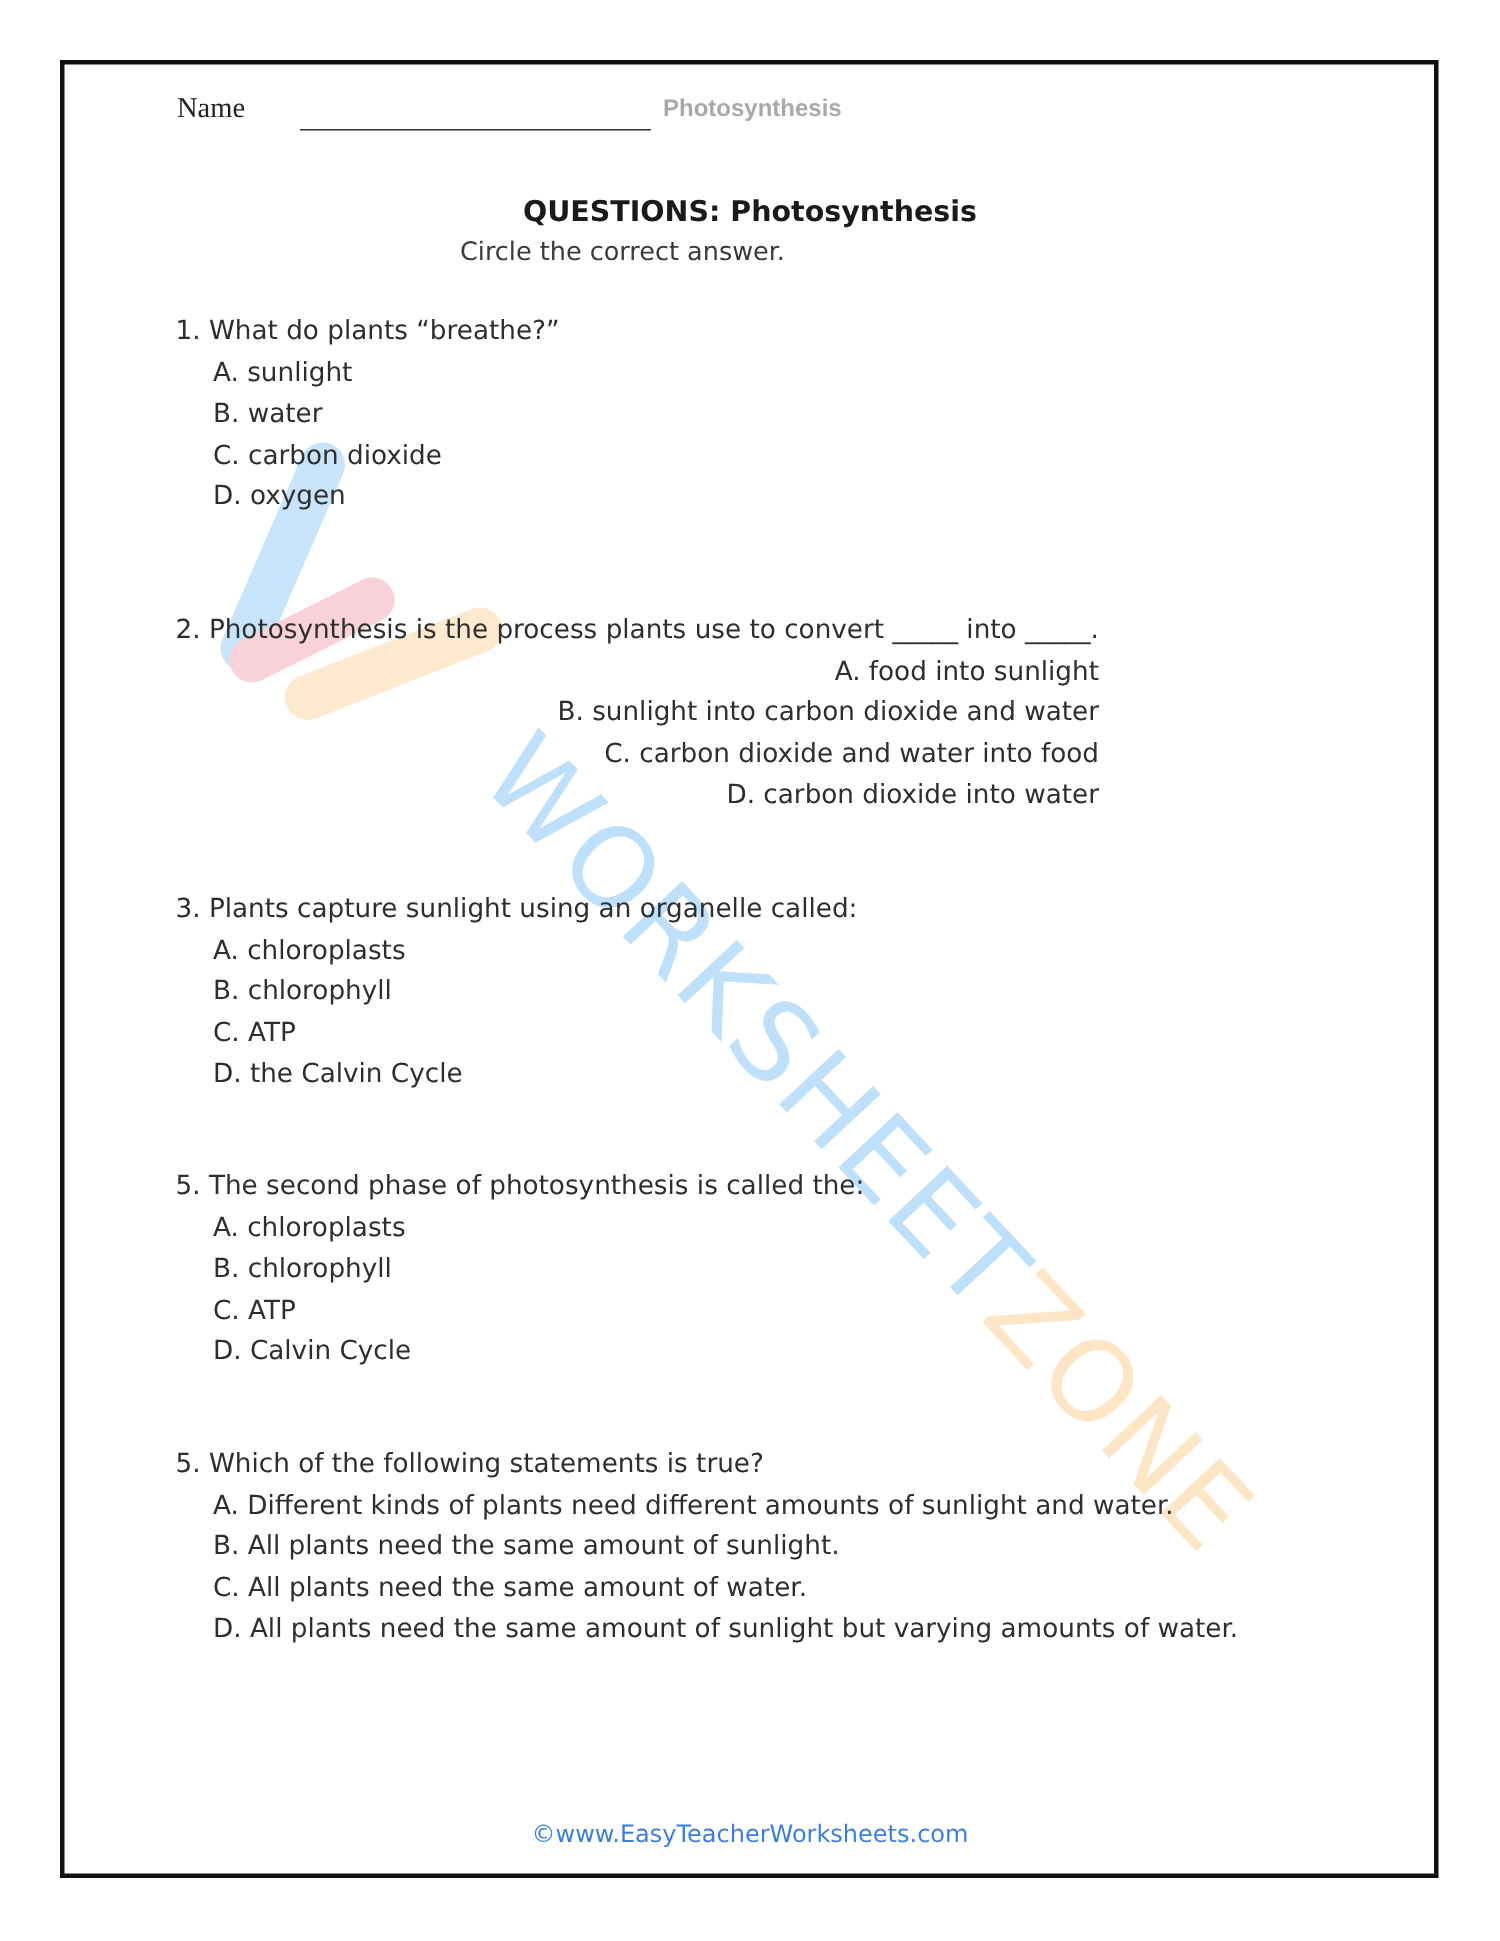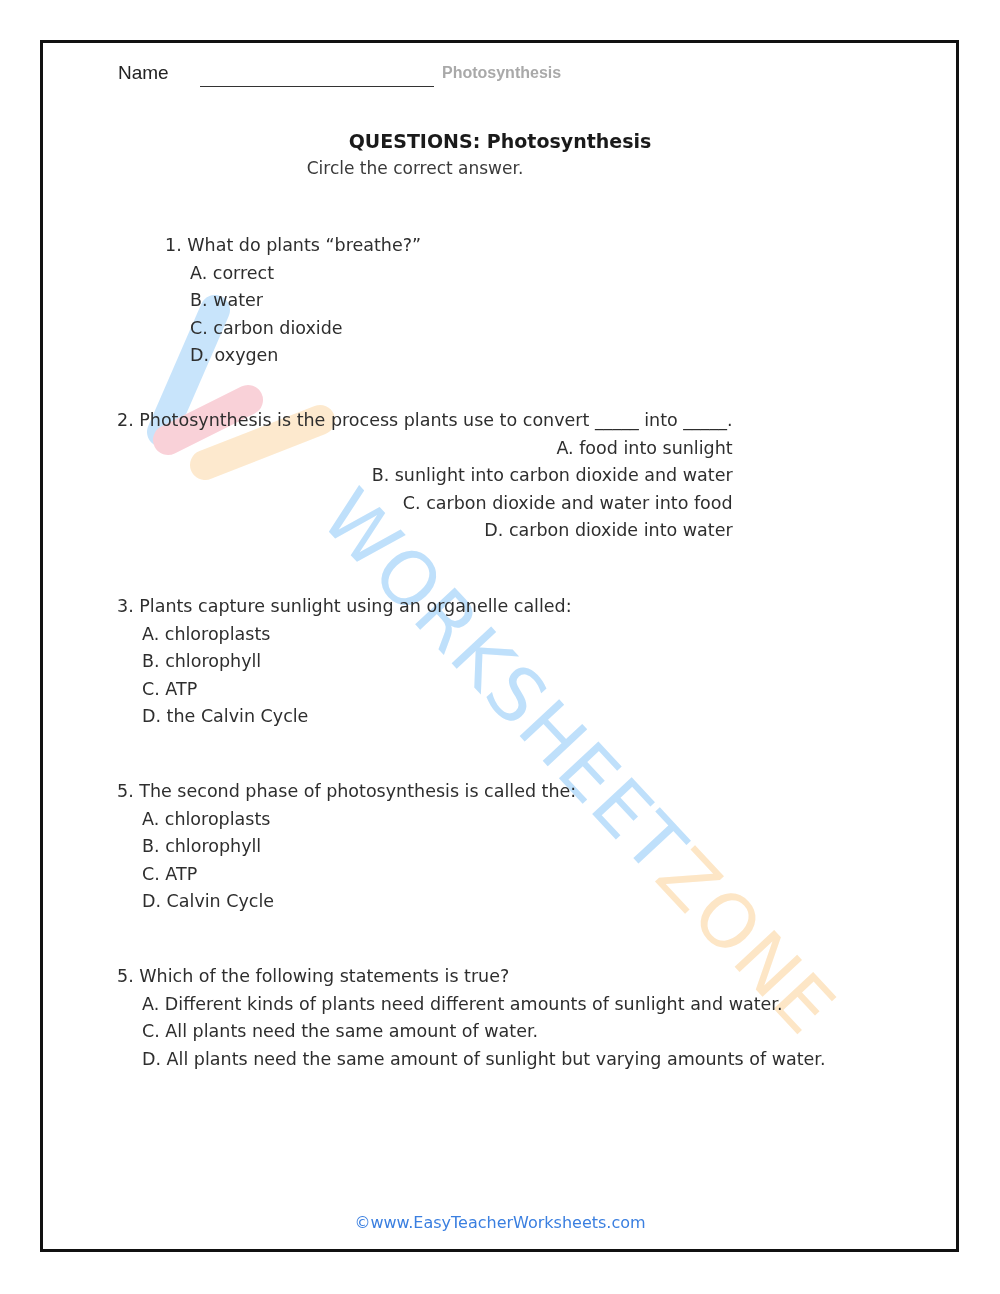--- a/index.html
+++ b/index.html
@@ -1,21 +1,21 @@
 <!DOCTYPE html>
 <html><head>
 <meta charset="utf-8">
 <style>
   html, body { margin: 0; padding: 0; background: #ffffff; }
   body { width: 1000px; height: 1294px; position: relative; overflow: hidden; font-family: "DejaVu Sans", sans-serif; color: #2b2b2b; }
   .page-border { position: absolute; left: 40px; top: 40px; width: 913px; height: 1206px; border: 3px solid #111; box-sizing: content-box; }
   .watermark { position: absolute; left: 0; top: 0; width: 1000px; height: 1294px; pointer-events: none; z-index: 1; }
   .content { position: absolute; left: 0; top: 0; width: 1000px; height: 1294px; z-index: 2; }
   .name-row { position: absolute; left: 118px; top: 62px; height: 26px; }
-  .name-label { position: absolute; left: 0; top: 0; font-family: Liberation Sans, sans-serif; font-size: 19px; color: #222; white-space: nowrap; }
+  .name-label { position: absolute; left: 0; top: 0; font-family: Liberation Serif, serif; font-size: 19px; color: #222; white-space: nowrap; }
   .name-line { position: absolute; left: 82px; top: 24px; width: 234px; height: 0; border-bottom: 1.5px solid #333; }
   .header-subject { position: absolute; left: 324px; top: 2px; font-family: Liberation Sans, sans-serif; font-weight: bold; font-size: 16px; color: #a9a9a9; white-space: nowrap; }
   .title { position: absolute; left: 0; width: 1000px; top: 120px; text-align: center; font-family: "DejaVu Sans", sans-serif; font-weight: bold; font-size: 19px; color: #1a1a1a; margin-top: 10px; }
   .instructions { position: absolute; left: 0; width: 830px; top: 158px; text-align: center; font-size: 17px; color: #3a3a3a; }
   .question { position: absolute; left: 117px; }
   .q-stem { font-size: 17.5px; line-height: 27.6px; color: #2e2e2e; white-space: nowrap; }
   .q-opts { margin: 0; padding: 0 0 0 25px; list-style: none; }
   .q-opt { font-size: 17.5px; line-height: 27.6px; color: #2e2e2e; white-space: nowrap; }
   .footer { position: absolute; left: 0; width: 1000px; top: 1213px; text-align: center; font-family: "DejaVu Sans", sans-serif; font-size: 16px; color: #3a7fe0; }
 </style>
@@ -39,24 +39,24 @@
 
   <div class="name-row">
     <span class="name-label">Name</span>
     <span class="name-line"></span>
     <span class="header-subject">Photosynthesis</span>
   </div>
 
   <div class="title">QUESTIONS: Photosynthesis</div>
   <div class="instructions">Circle the correct answer.</div>
 
-  <div class="question" style="top:232px;margin-left:48px;">
+  <div class="question" style="top:208px;">
     <div class="q-stem">1.  What do plants “breathe?”</div>
     <ul class="q-opts">
-      <li class="q-opt">A. correct</li>
+      <li class="q-opt">A. sunlight</li>
       <li class="q-opt">B. water</li>
       <li class="q-opt">C. carbon dioxide</li>
       <li class="q-opt">D. oxygen</li>
     </ul>
   </div>
 
   <div class="question" style="top:407px;text-align:right;">
     <div class="q-stem">2.  Photosynthesis is the process plants use to convert _____ into _____.</div>
     <ul class="q-opts">
       <li class="q-opt">A. food into sunlight</li>
@@ -83,19 +83,20 @@
       <li class="q-opt">B. chlorophyll</li>
       <li class="q-opt">C. ATP</li>
       <li class="q-opt">D. Calvin Cycle</li>
     </ul>
   </div>
 
   <div class="question" style="top:963px;">
     <div class="q-stem">5.  Which of the following statements is true?</div>
     <ul class="q-opts">
       <li class="q-opt">A. Different kinds of plants need different amounts of sunlight and water.</li>
+      <li class="q-opt">B. All plants need the same amount of sunlight.</li>
       <li class="q-opt">C. All plants need the same amount of water.</li>
       <li class="q-opt">D.  All plants need the same amount of sunlight but varying amounts of water.</li>
     </ul>
   </div>
 
   <div class="footer">©www.EasyTeacherWorksheets.com</div>
 </div>
 
 </body></html>

